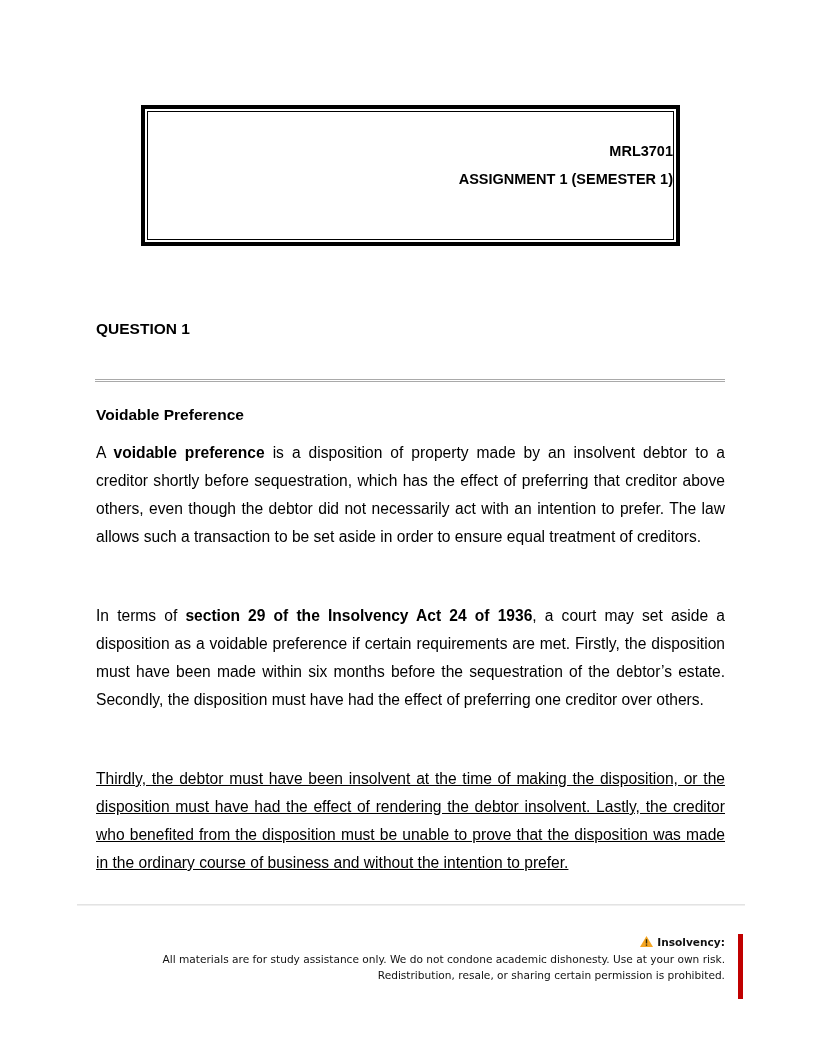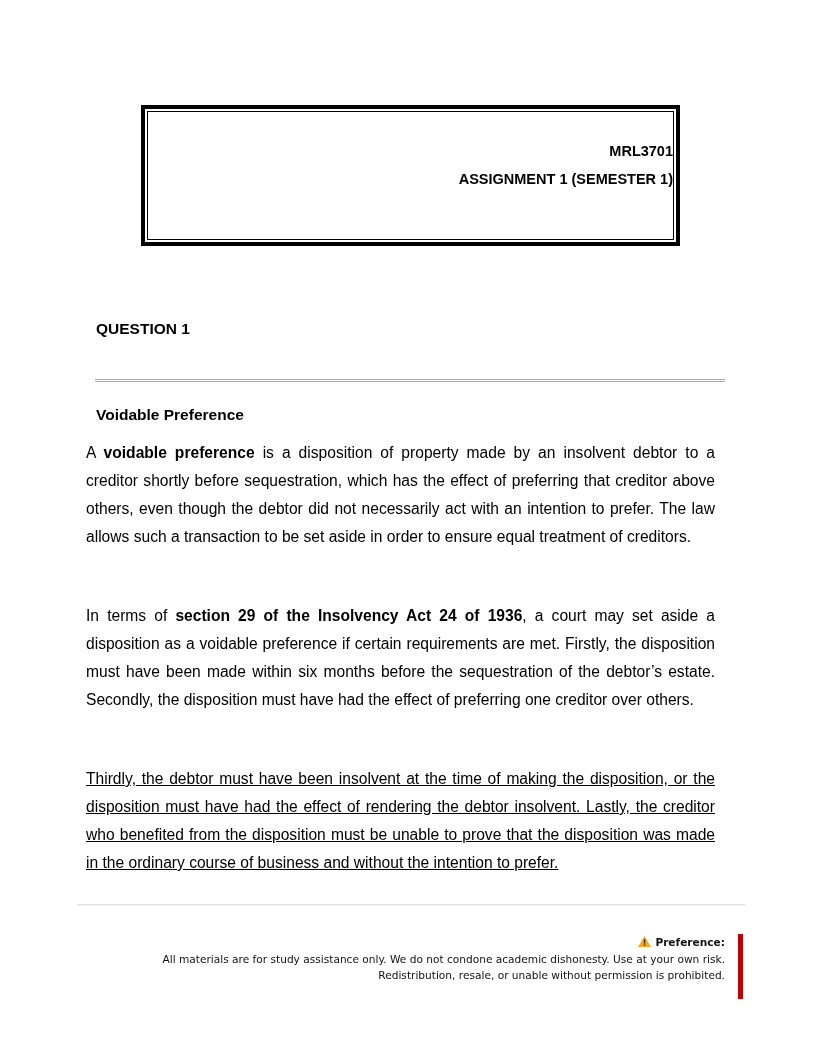--- a/index.html
+++ b/index.html
@@ -65,21 +65,21 @@
     .section-heading {
       position: absolute;
       left: 96px;
       top: 406px;
       font-weight: bold;
       font-size: 15.5px;
       line-height: 18px;
     }
     .para {
       position: absolute;
-      left: 86px;
+      left: 96px;
       width: 629px;
       font-size: 15.6px;
       line-height: 28px;
       text-align: justify;
       margin: 0;
     }
     .p1 { top: 439px; }
     .p2 { top: 602px; }
     .p3 { top: 765px; text-decoration: underline; }
 
@@ -145,19 +145,19 @@
 <p class="para p3">Thirdly, the debtor must have been insolvent at the time of making the disposition, or the disposition must have had the effect of rendering the debtor insolvent. Lastly, the creditor who benefited from the disposition must be unable to prove that the disposition was made in the ordinary course of business and without the intention to prefer.</p>
 
 <div class="footer-rule"></div>
 
 <div class="disclaimer">
   <div>
     <svg class="warn-icon" viewBox="0 0 13 11">
       <polygon points="6.5,0 13,11 0,11" fill="#f5a623"></polygon>
       <rect x="5.8" y="3.2" width="1.4" height="4.3" fill="#3a2a00"></rect>
       <rect x="5.8" y="8.4" width="1.4" height="1.4" fill="#3a2a00"></rect>
-    </svg><span class="disclaimer-title">Preference:</span>
+    </svg><span class="disclaimer-title">Insolvency:</span>
   </div>
   <div>All materials are for study assistance only. We do not condone academic dishonesty. Use at your own risk.</div>
-  <div>Redistribution, resale, or unable without permission is prohibited.</div>
+  <div>Redistribution, resale, or sharing certain permission is prohibited.</div>
 </div>
 
 <div class="red-bar"></div>
 
 </body></html>

